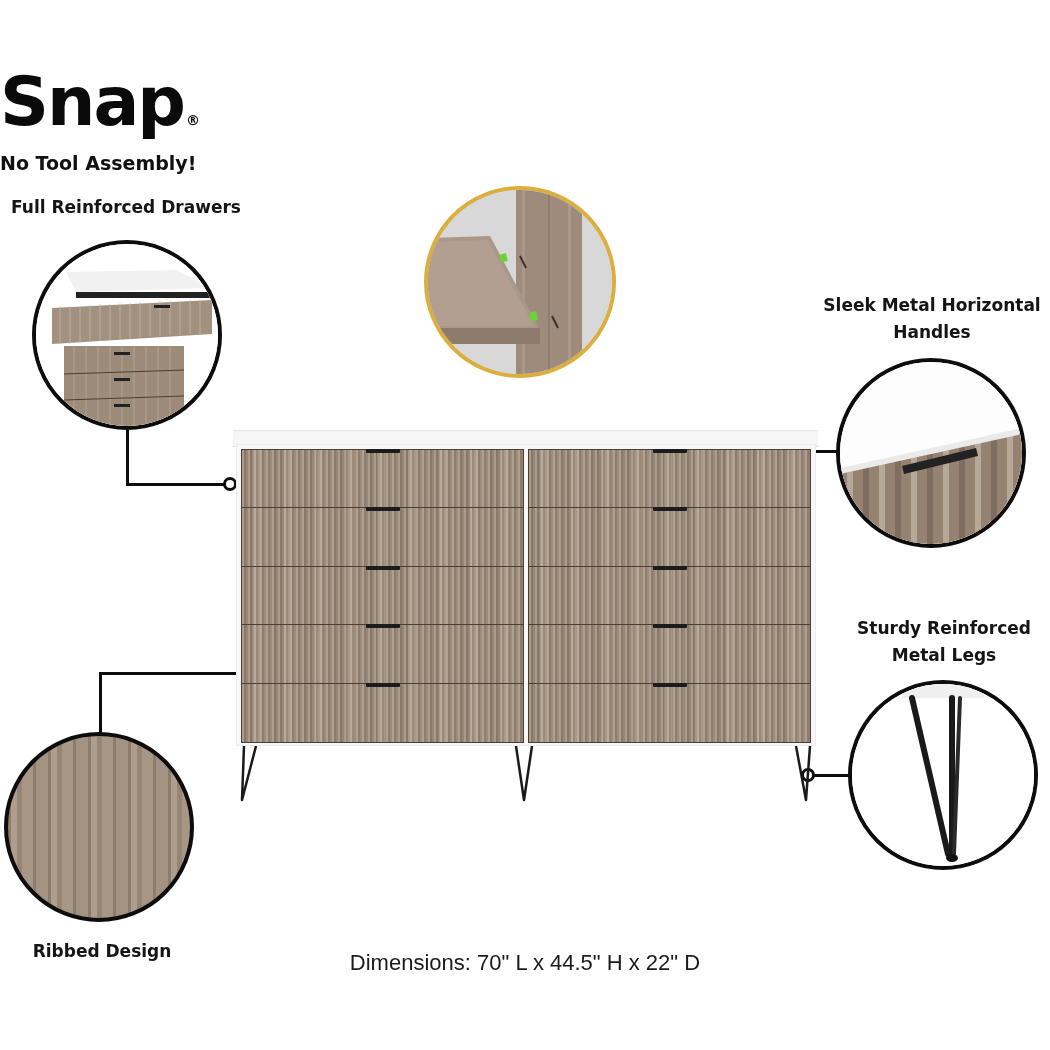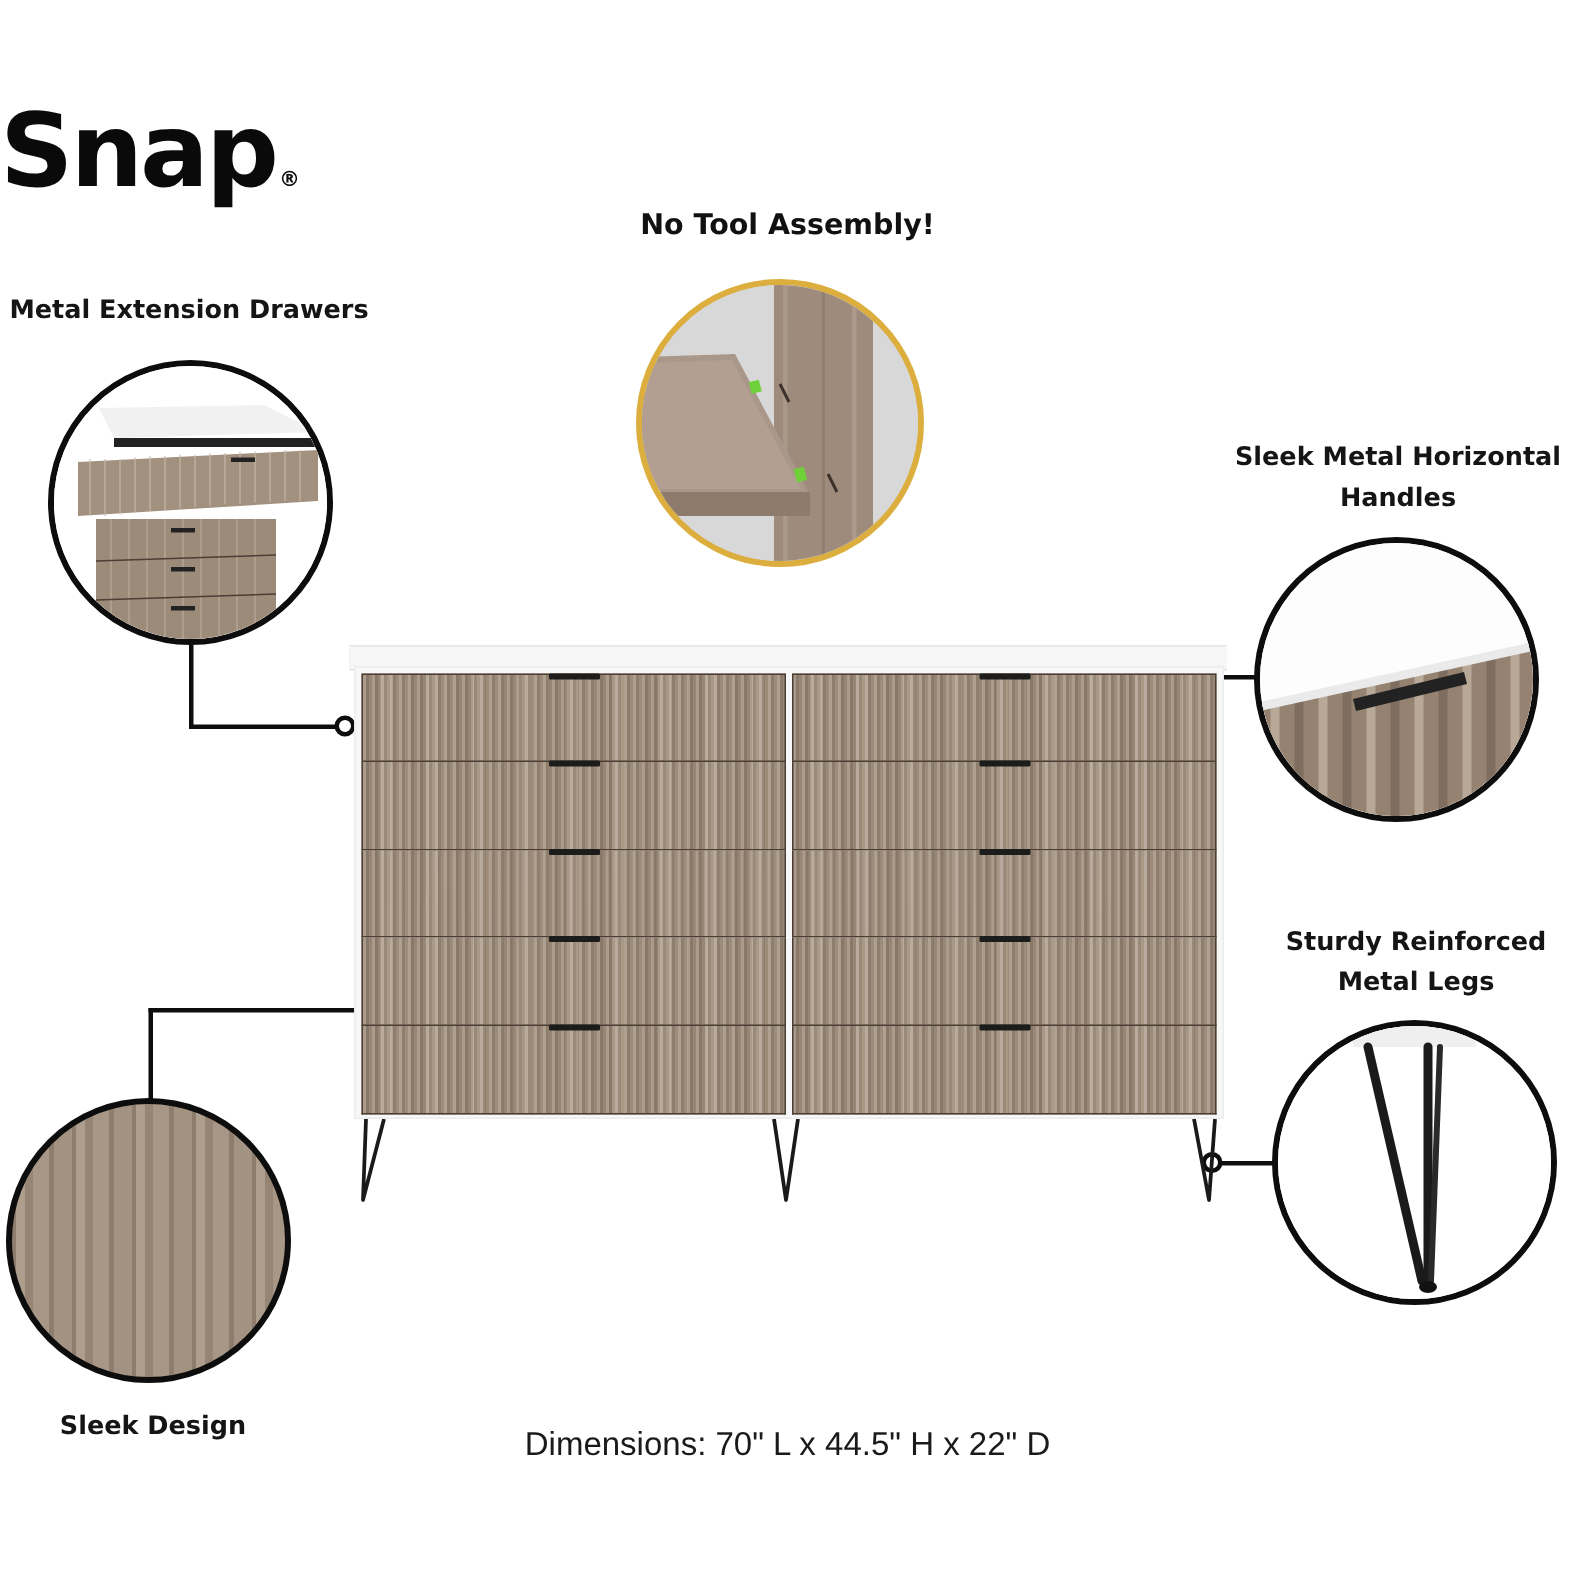--- a/index.html
+++ b/index.html
@@ -4,21 +4,21 @@
 <style>
   * { box-sizing: border-box; margin: 0; padding: 0; }
   html, body { width: 1050px; height: 1050px; background: #ffffff; overflow: hidden; }
   body { position: relative; font-family: "DejaVu Sans", sans-serif; color: #111; }
 
   .abs { position: absolute; }
 
   
   .brand { left: 0; width: 1050px; top: 62px; text-align: left; font-family: "DejaVu Sans", sans-serif; font-weight: bold; font-size: 68px; letter-spacing: -2px; color: #0a0a0a; line-height: 80px; }
   .brand sup { font-size: 14px; letter-spacing: 0; vertical-align: top; position: relative; top: 18px; left: 2px; font-weight: bold; }
-  .tagline { left: 0; width: 1050px; top: 139px; text-align: center; font-weight: bold; font-size: 19px; color: #111; }
+  .tagline { left: 0; width: 1050px; top: 152px; font-weight: bold; font-size: 19px; color: #111; }
 
   .feat-label { font-weight: bold; font-size: 17px; color: #151515; text-align: center; line-height: 27px; }
 
   
   .circle { border-radius: 50%; overflow: hidden; border: 4px solid #0d0d0d; background: #fff; }
   .gold { border: 4px solid #dcae3e; background: #d9d9d9; }
 
   
   .wood {
     background:
@@ -65,21 +65,21 @@
     <polygon points="0,48 62,46 112,140 112,152 0,152" fill="#a9978a"></polygon>
     <polygon points="0,52 60,50 106,136 0,136" fill="#b29f91"></polygon>
     <rect x="0" y="138" width="112" height="16" fill="#8e7b6c"></rect>
     <rect x="72" y="64" width="7" height="8" fill="#6fd13a" transform="rotate(-15 75 68)"></rect>
     <rect x="102" y="122" width="7" height="9" fill="#6fd13a" transform="rotate(-15 105 126)"></rect>
     <line x1="92" y1="66" x2="98" y2="78" stroke="#3b312a" stroke-width="2"></line>
     <line x1="124" y1="126" x2="130" y2="138" stroke="#3b312a" stroke-width="2"></line>
   </svg>
 </div>
 
-<div class="abs feat-label" style="left:0; top:194px; width:252px;">Metal Extension Drawers</div>
+<div class="abs feat-label" style="left:0; top:194px; width:252px;">Full Reinforced Drawers</div>
 <div class="abs circle" style="left:32px; top:240px; width:190px; height:190px;">
   <svg width="182" height="182" viewBox="0 0 182 182">
     <rect width="182" height="182" fill="#fff"></rect>
     <polygon points="30,28 140,26 176,44 40,48" fill="#f1f1f1"></polygon>
     <rect x="40" y="48" width="136" height="6" fill="#222"></rect>
     <polygon points="16,64 176,56 176,90 16,100" fill="#a3917f"></polygon>
     <g stroke="#c9bbae" stroke-width="1" opacity="0.7">
       <line x1="24" y1="62" x2="24" y2="100"></line>
         <line x1="34" y1="62" x2="34" y2="100"></line>
         <line x1="44" y1="62" x2="44" y2="99"></line>
@@ -162,21 +162,21 @@
     <ellipse cx="100" cy="174" rx="6" ry="4" fill="#111"></ellipse>
   </svg>
 </div>
 <div class="abs line" style="left:814px; top:774px; width:36px; height:3px;"></div>
 <div class="abs dot" style="left:801px; top:768px;"></div>
 
 <div class="abs line" style="left:99px; top:672px; width:192px; height:3px;"></div>
 <div class="abs line" style="left:99px; top:672px; width:3px; height:62px;"></div>
 <div class="abs dot" style="left:289px; top:666px;"></div>
 <div class="abs circle wood-smooth" style="left:4px; top:732px; width:190px; height:190px;"></div>
-<div class="abs feat-label" style="left:0; top:938px; width:204px;">Sleek Design</div>
+<div class="abs feat-label" style="left:0; top:938px; width:204px;">Ribbed Design</div>
 
 <div class="abs dresser-top"></div>
 <div class="abs dresser-body">
   <div class="col left">
     <div class="drawer wood">
         <span class="handle"></span>
       </div>
     <div class="drawer wood">
         <span class="handle"></span>
       </div>

